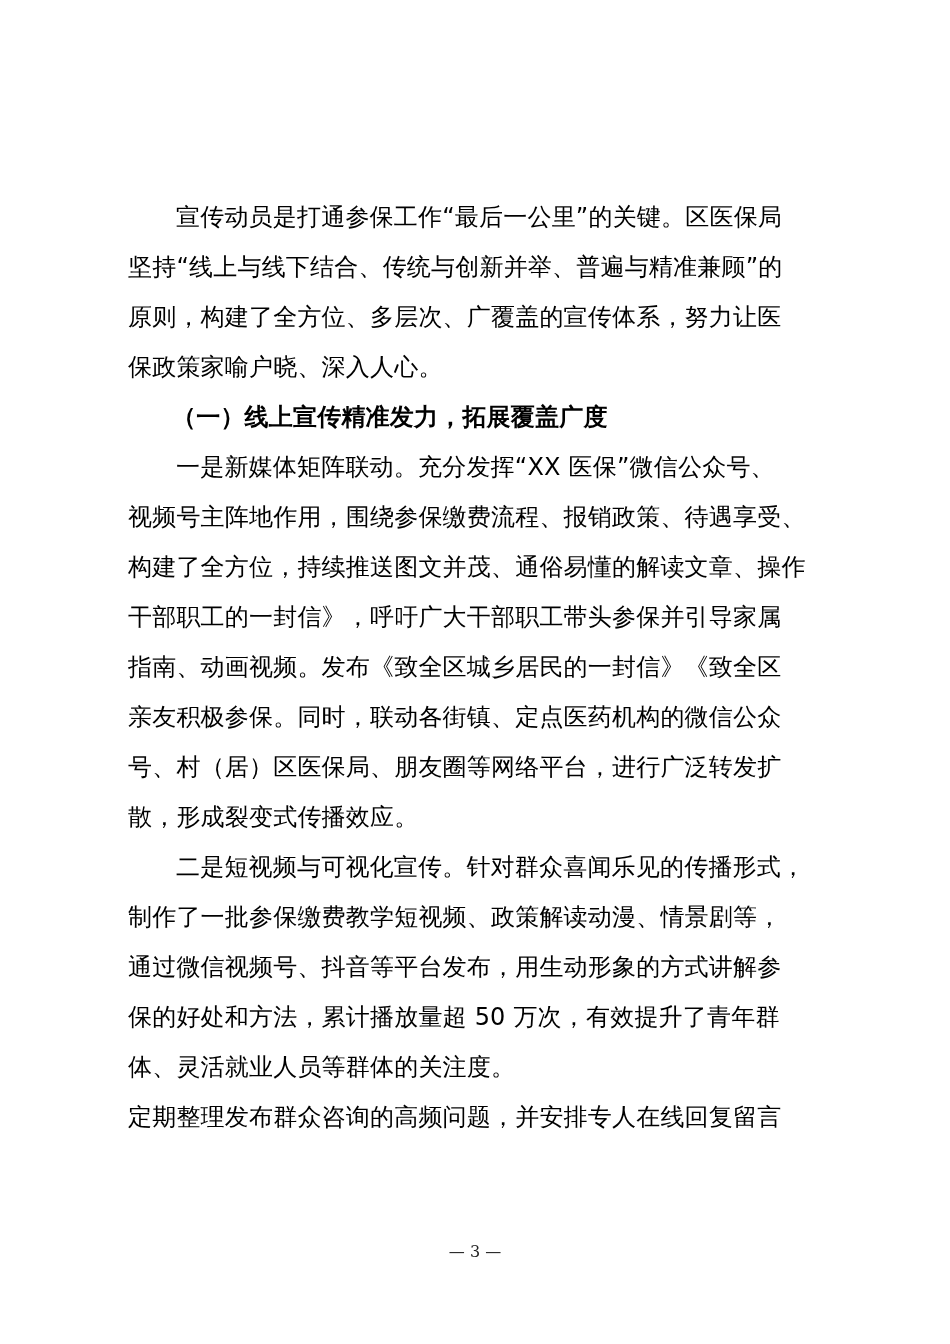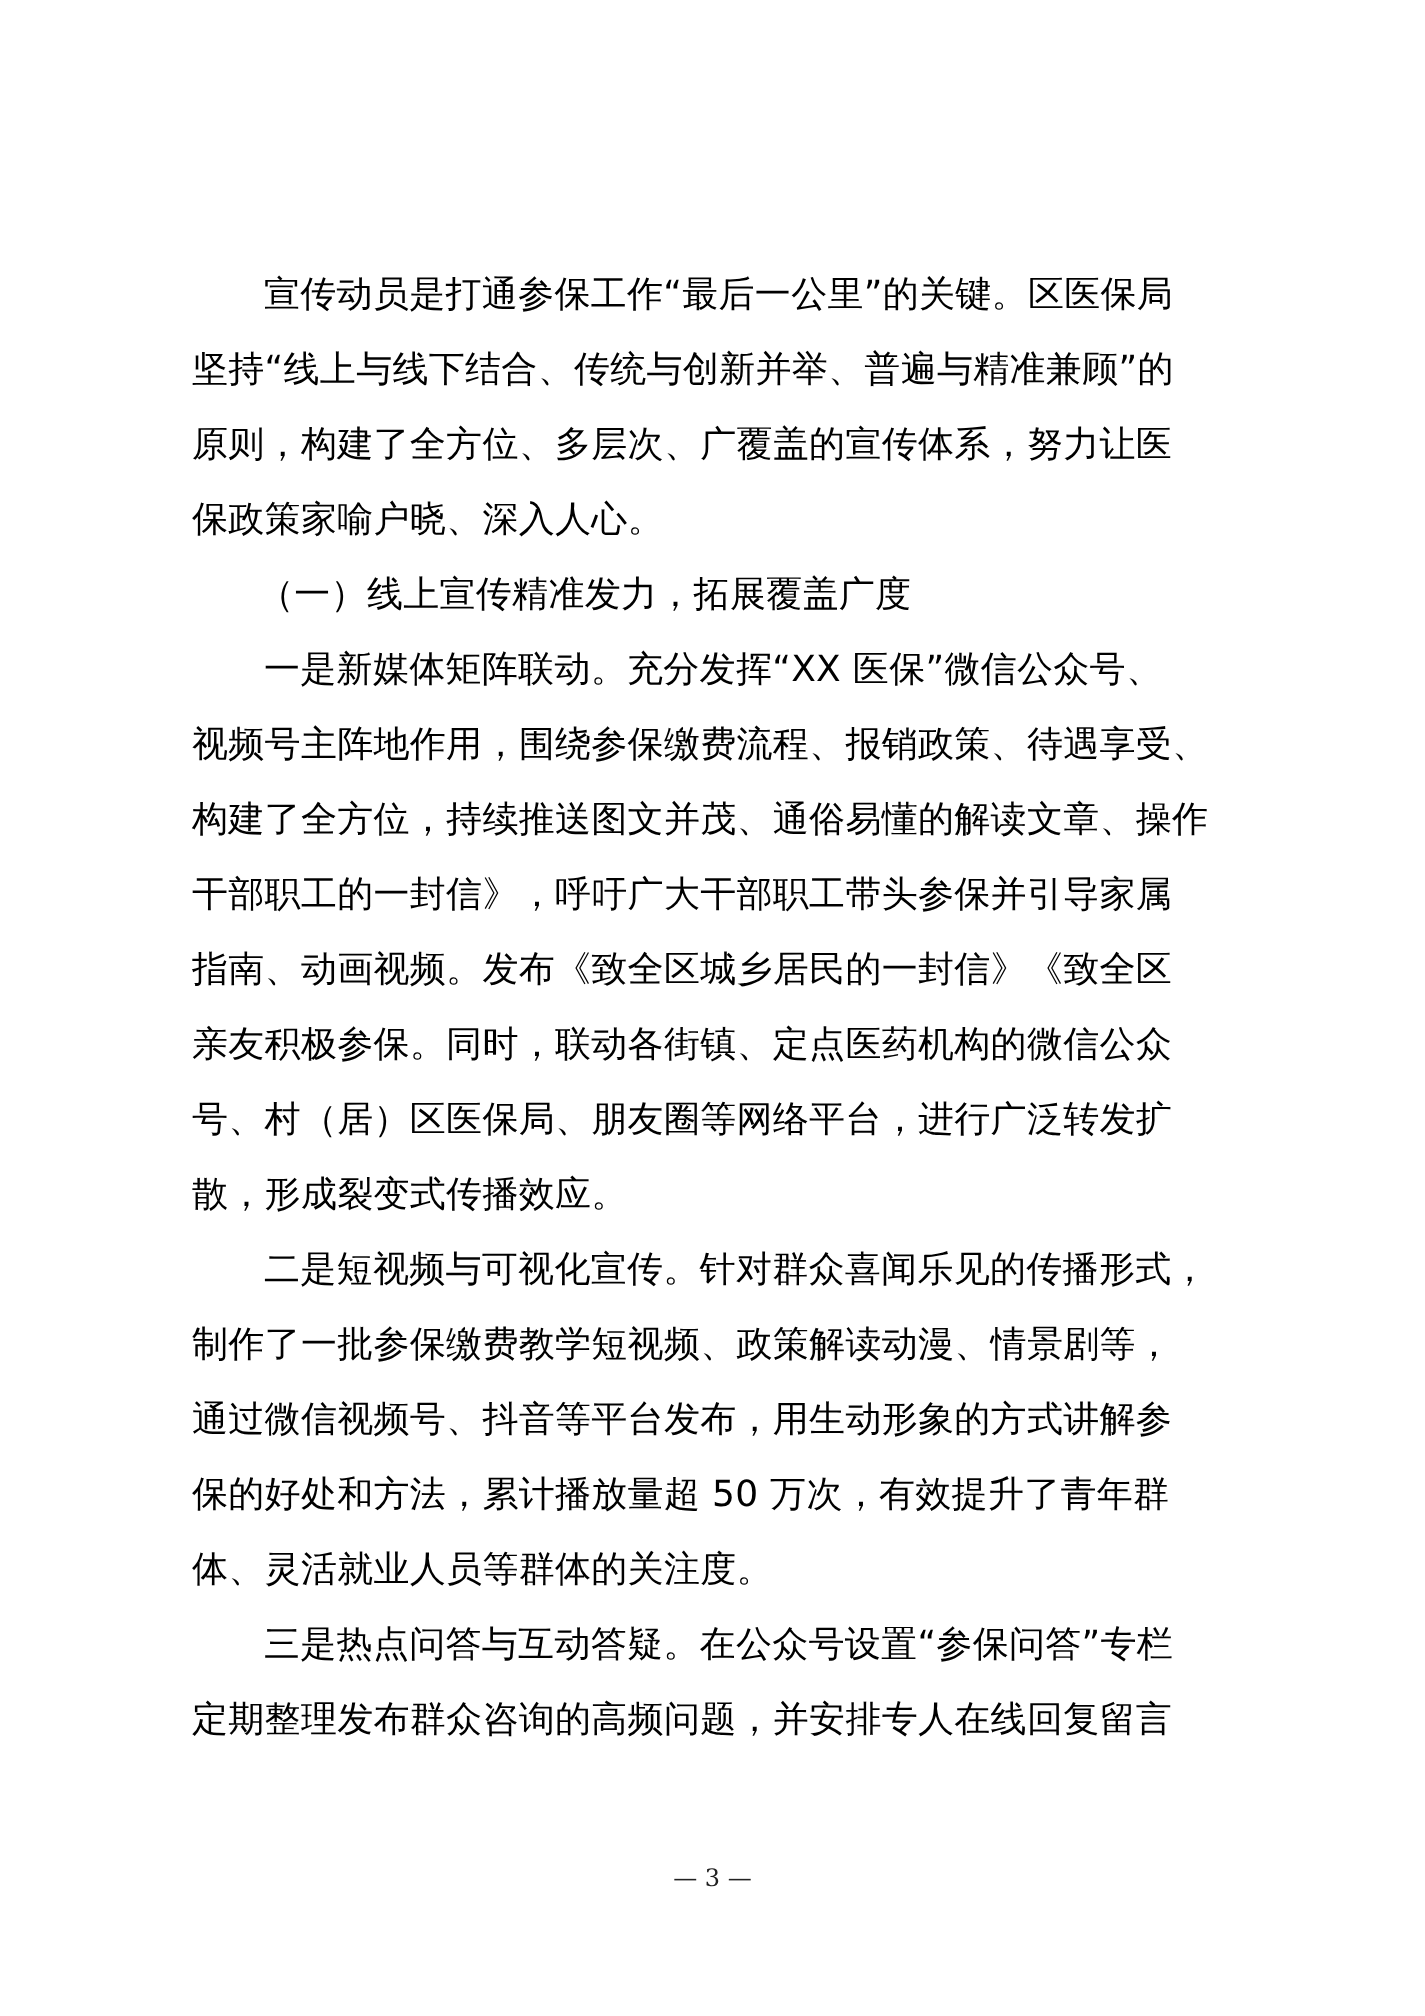--- a/index.html
+++ b/index.html
@@ -1,21 +1,21 @@
 <!DOCTYPE html>
 <html><head>
 <meta charset="utf-8">
 <style>
   html, body { margin: 0; padding: 0; background: #ffffff; }
   body { width: 950px; height: 1344px; position: relative; overflow: hidden;
          font-family: "DejaVu Sans", "Liberation Sans", sans-serif; color: #000; }
-  .page { position: absolute; left: 128px; top: 171px; width: 700px; }
+  .page { position: absolute; left: 128px; top: 192px; width: 700px; }
   .line { height: 50px; line-height: 50px; font-size: 24px; white-space: nowrap; letter-spacing: 0.2px; }
   .indent { padding-left: 48px; }
-  .heading { font-weight: normal; padding-left: 44px; }
+  .heading { font-weight: bold; padding-left: 44px; }
   .bold { font-weight: normal; }
   .footer { position: absolute; top: 1242px; left: 0; width: 950px; text-align: center;
             font-family: "DejaVu Serif", "Liberation Serif", serif; font-size: 16px; color: #222; }
 </style>
 </head>
 <body>
 
 <div class="page">
   <div>
     <div class="line indent">宣传动员是打通参保工作“最后一公里”的关键。区医保局</div>
@@ -39,18 +39,17 @@
 
   <div>
     <div class="line indent"><span class="bold">二是</span><span>短视频与可视化宣传。针对群众喜闻乐见的传播形式，</span></div>
     <div class="line">制作了一批参保缴费教学短视频、政策解读动漫、情景剧等，</div>
     <div class="line">通过微信视频号、抖音等平台发布，用生动形象的方式讲解参</div>
     <div class="line">保的好处和方法，累计播放量超 50 万次，有效提升了青年群</div>
     <div class="line">体、灵活就业人员等群体的关注度。</div>
   </div>
 
   <div>
-    <div class="line indent"><span class="bold">三是</span><span>热点问答与互动答疑。在公众号设置“参保问答”专栏</span></div>
     <div class="line">定期整理发布群众咨询的高频问题，并安排专人在线回复留言</div>
   </div>
 </div>
 
 <div class="footer">— 3 —</div>
 
 </body></html>

